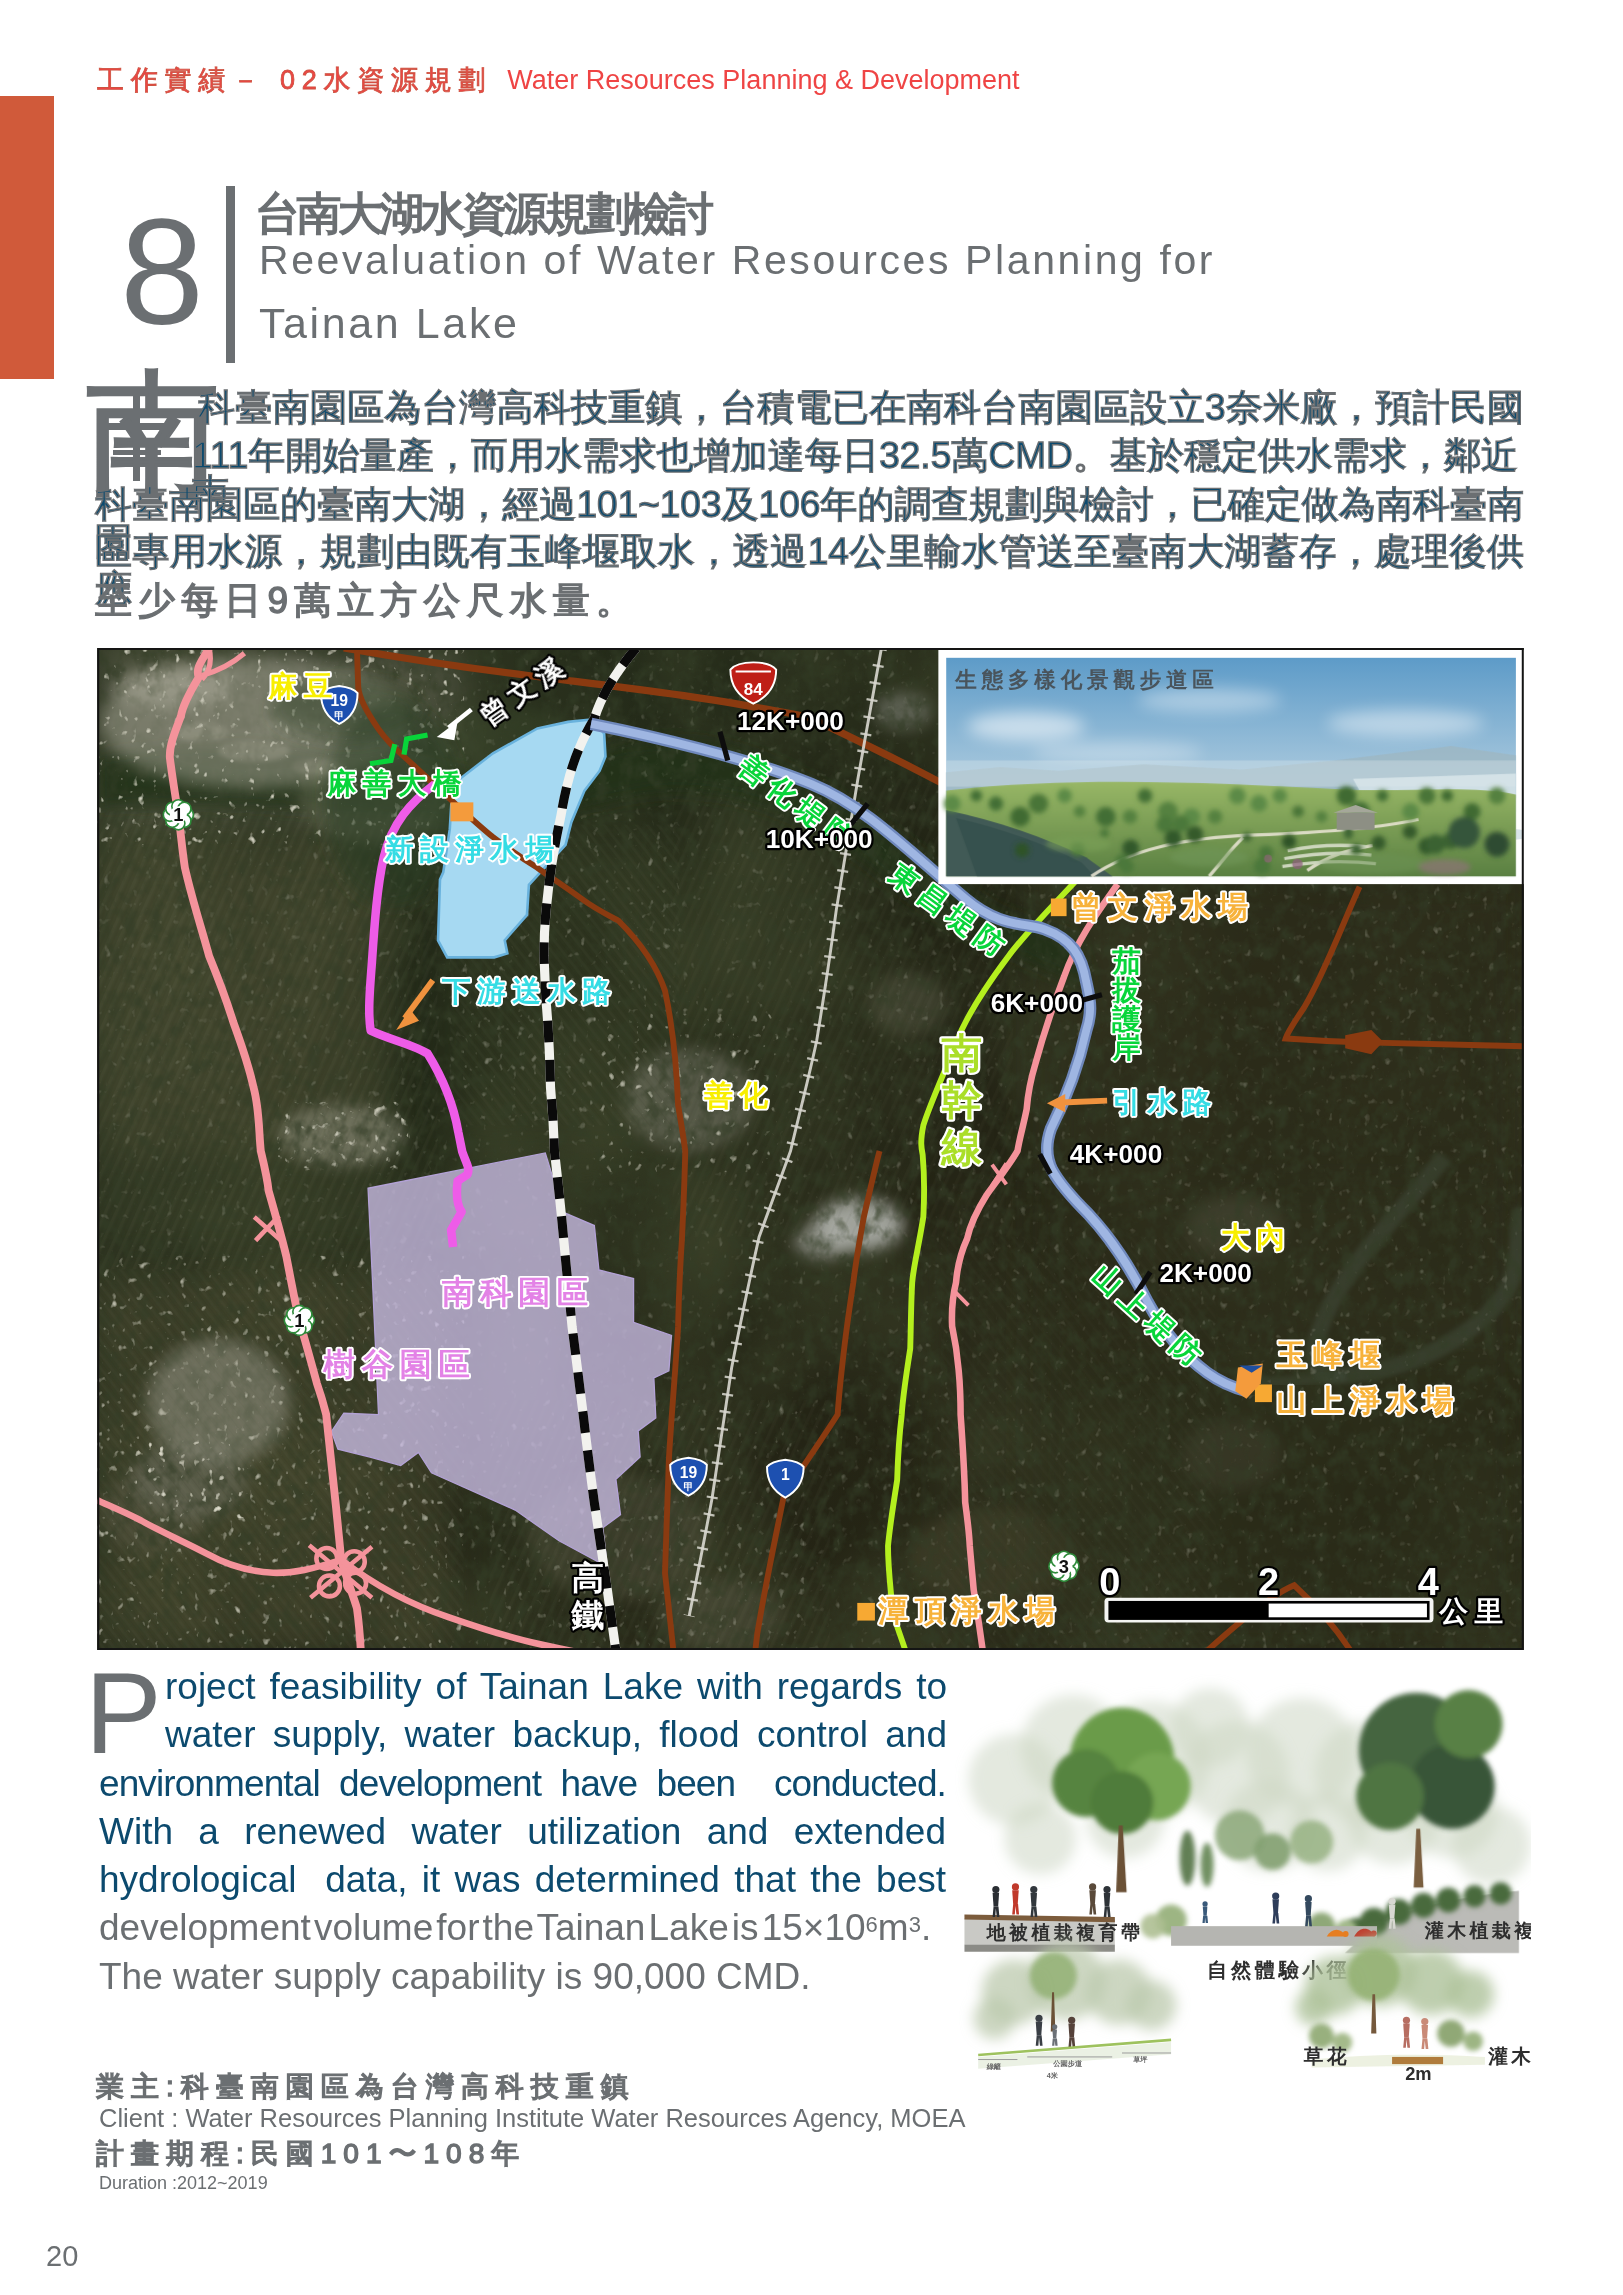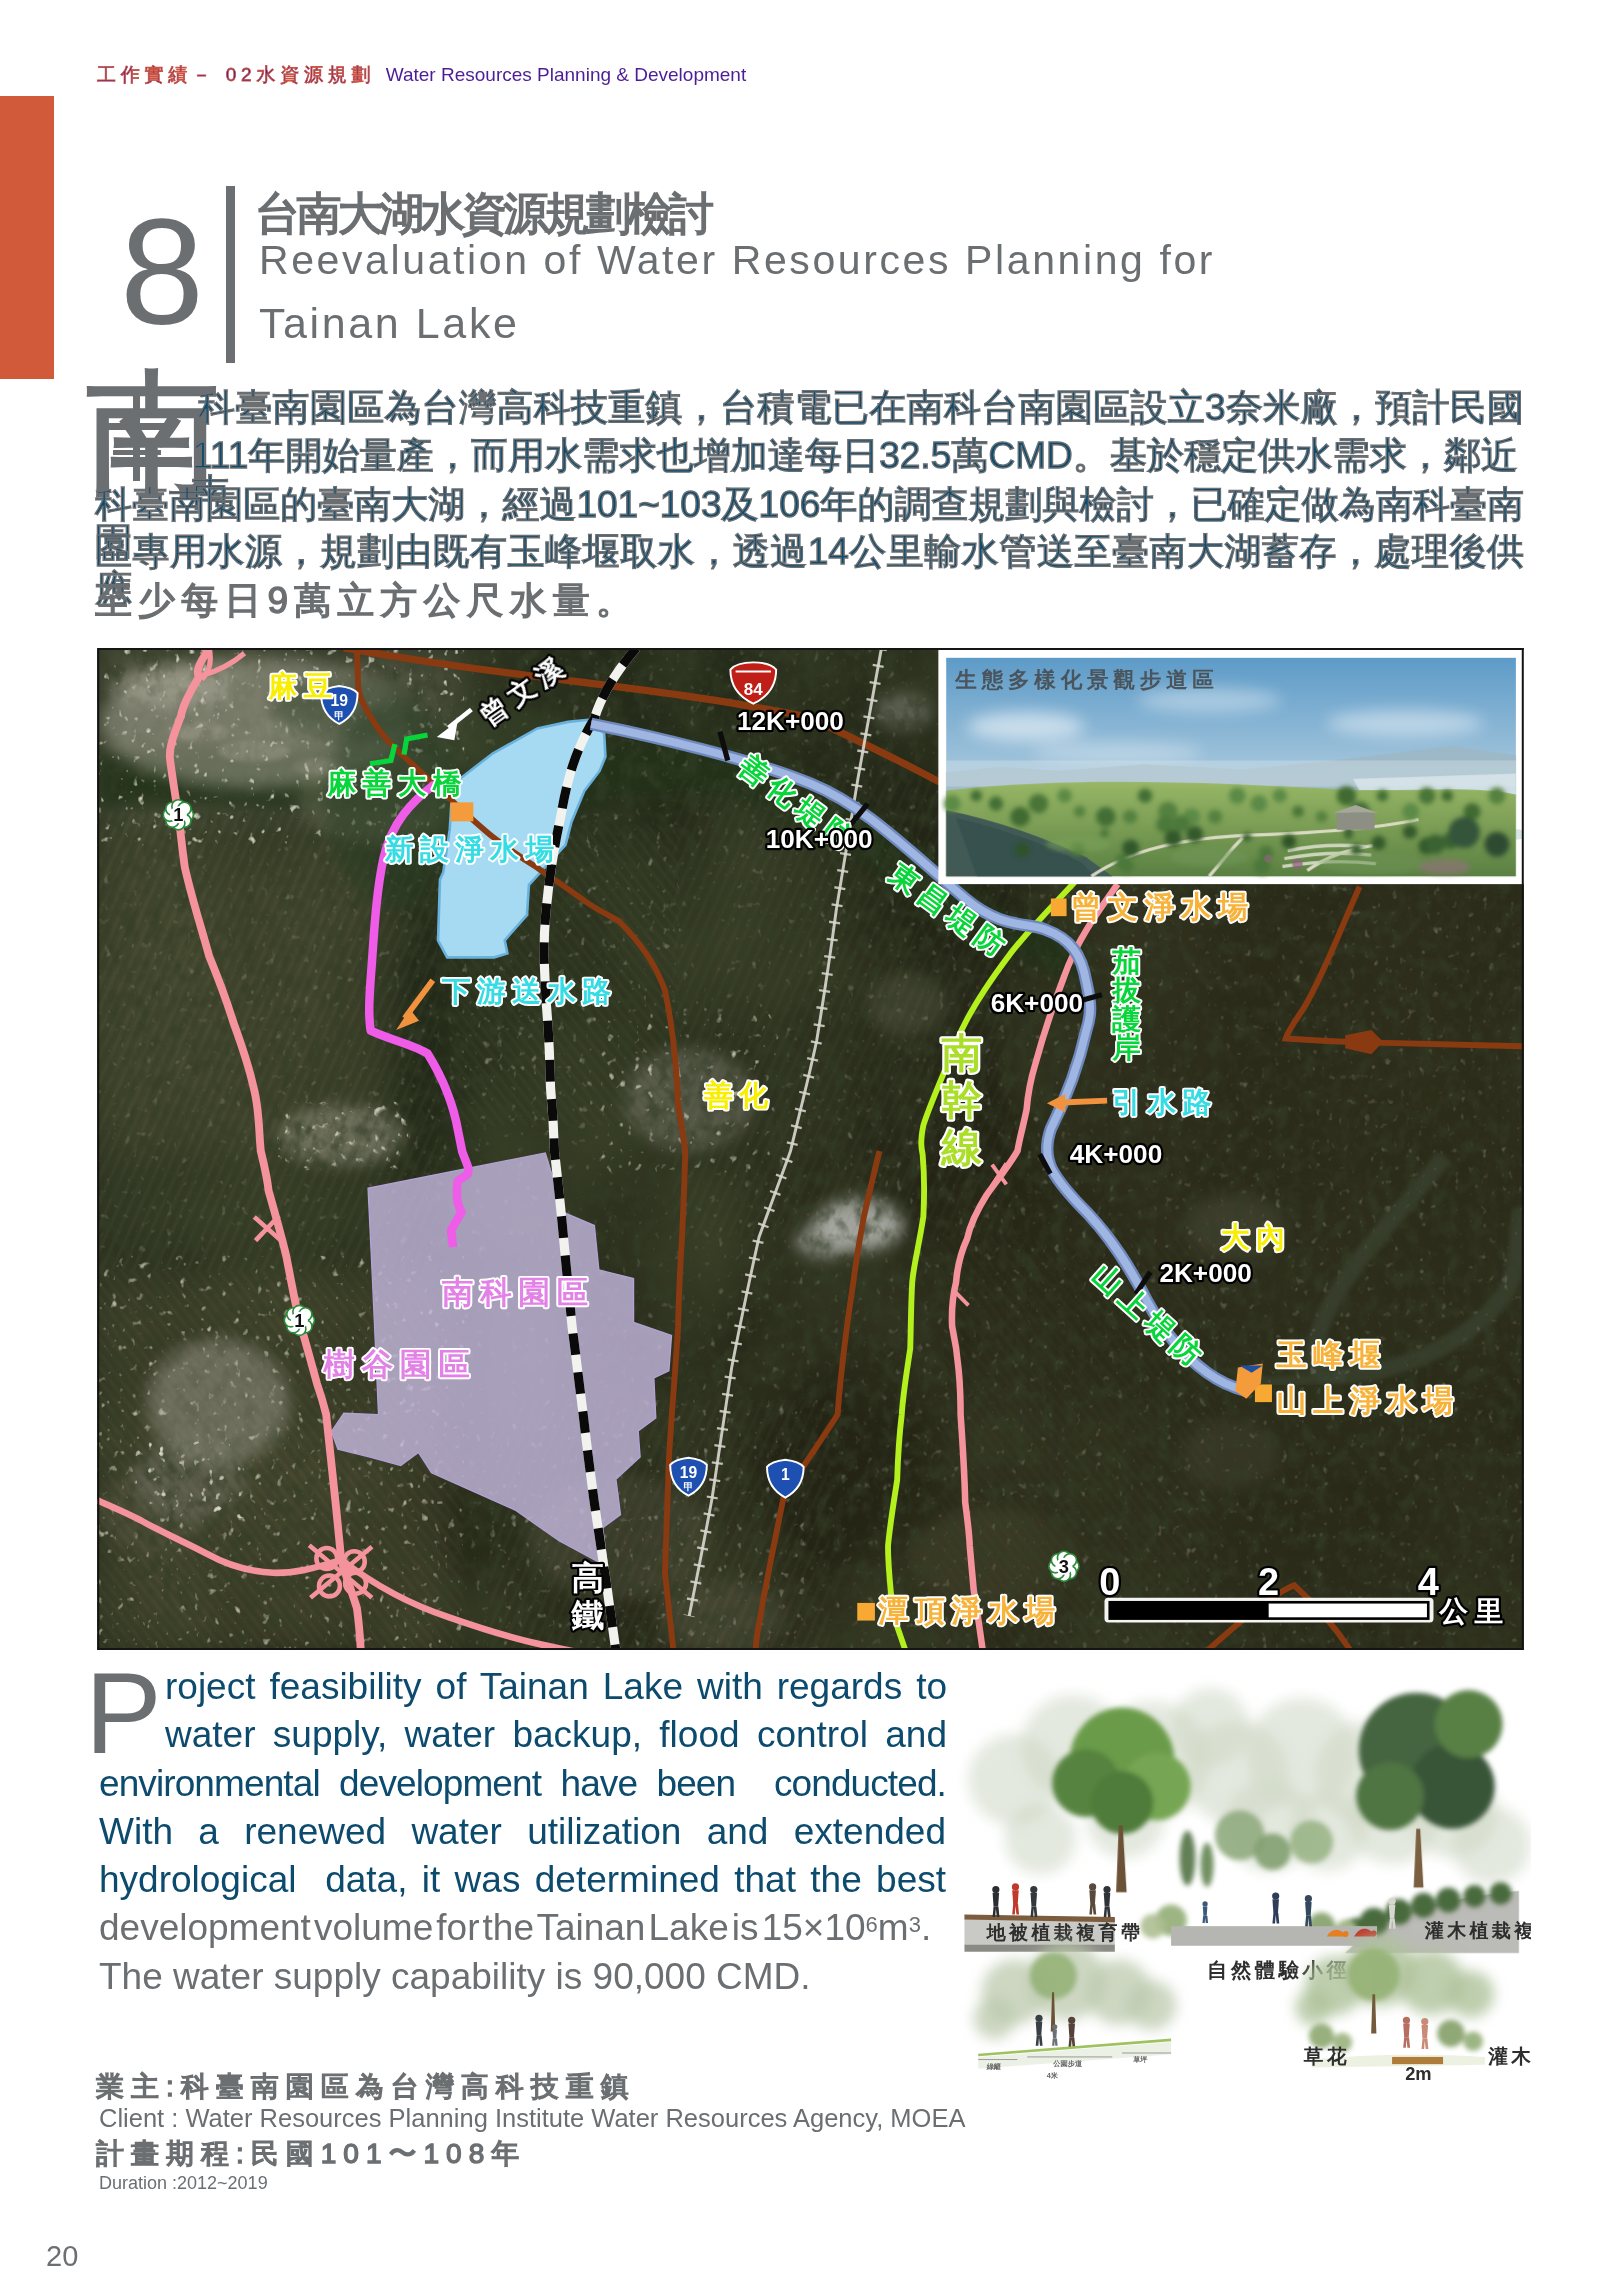--- a/index.html
+++ b/index.html
@@ -9,21 +9,21 @@
 .gray{color:#6b6f72}
 .jline{position:absolute;text-align:justify;text-align-last:justify;white-space:normal;color:#0c4a6e}
 .jcjk{word-break:break-all}
 .nline{position:absolute;white-space:nowrap;color:#6b6f72}
 .ts{-webkit-text-stroke:1.4px #6b6f72}
 sup{position:relative;top:-0.38em;vertical-align:baseline;line-height:0}
 </style>
 </head>
 <body>
 
-<div class="abs" style="left:97px;top:62px;font-size:19px;color:#4c1d95;white-space:nowrap"><span class="cjk" style="-webkit-text-stroke:0.8px #cc5340">工作實績－ 02水資源規劃</span><span>&nbsp; Water Resources Planning &amp; Development</span></div>
+<div class="abs" style="left:97px;top:62px;font-size:27px;color:#ef4444;white-space:nowrap"><span class="cjk" style="-webkit-text-stroke:0.8px #cc5340">工作實績－ 02水資源規劃</span><span>&nbsp; Water Resources Planning &amp; Development</span></div>
 
 <div class="abs" style="left:0;top:96px;width:54px;height:283px;background:#d05a3a"></div>
 
 <div class="abs gray" style="left:120px;top:196px;font-size:151px;line-height:151px">8</div>
 
 <div class="abs" style="left:226px;top:186px;width:8.5px;height:177px;background:#6b6f72"></div>
 
 <div class="abs gray nline" style="left:255px;top:179px;font-size:45px;line-height:69px;letter-spacing:-3.6px;-webkit-text-stroke:1.7px #6b6f72">台南大湖水資源規劃檢討</div>
 
 <div class="abs gray nline" style="left:259px;top:239px;font-size:41px;line-height:43px;letter-spacing:2.6px">Reevaluation of Water Resources Planning for</div>

